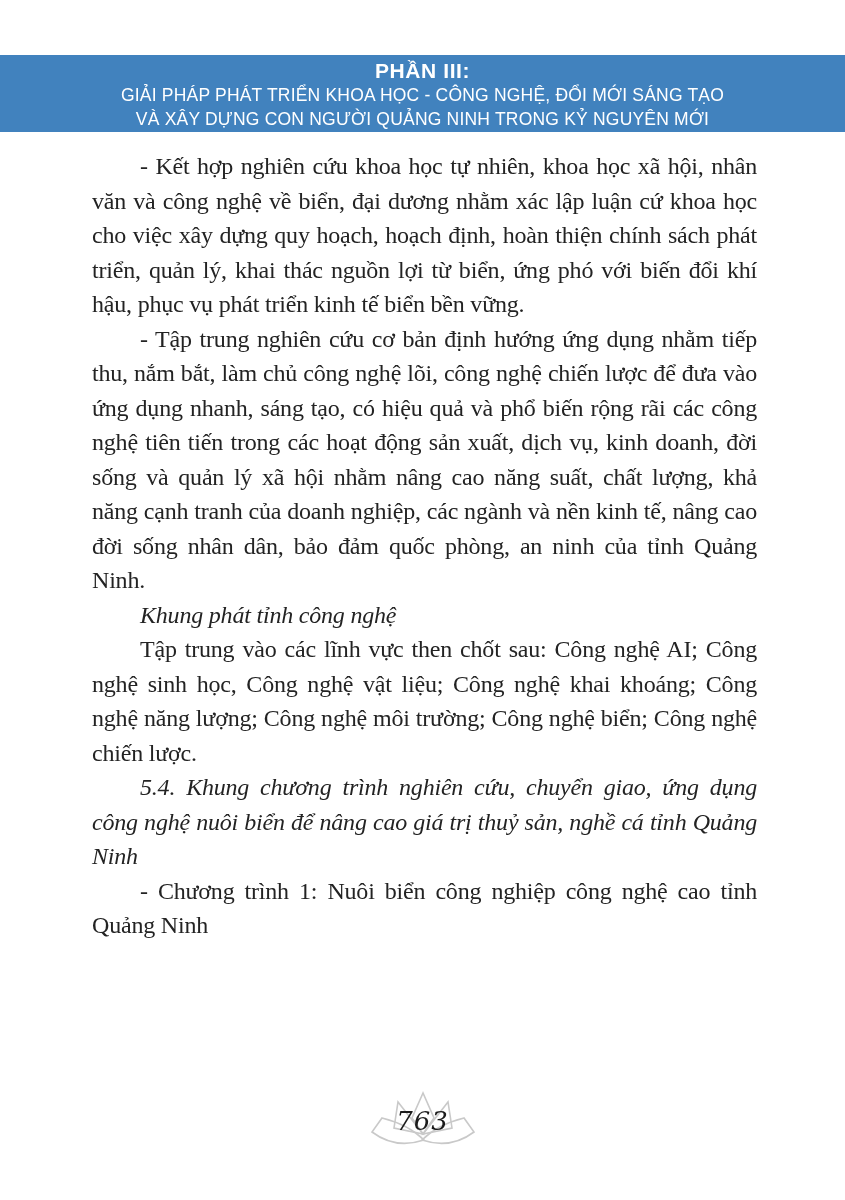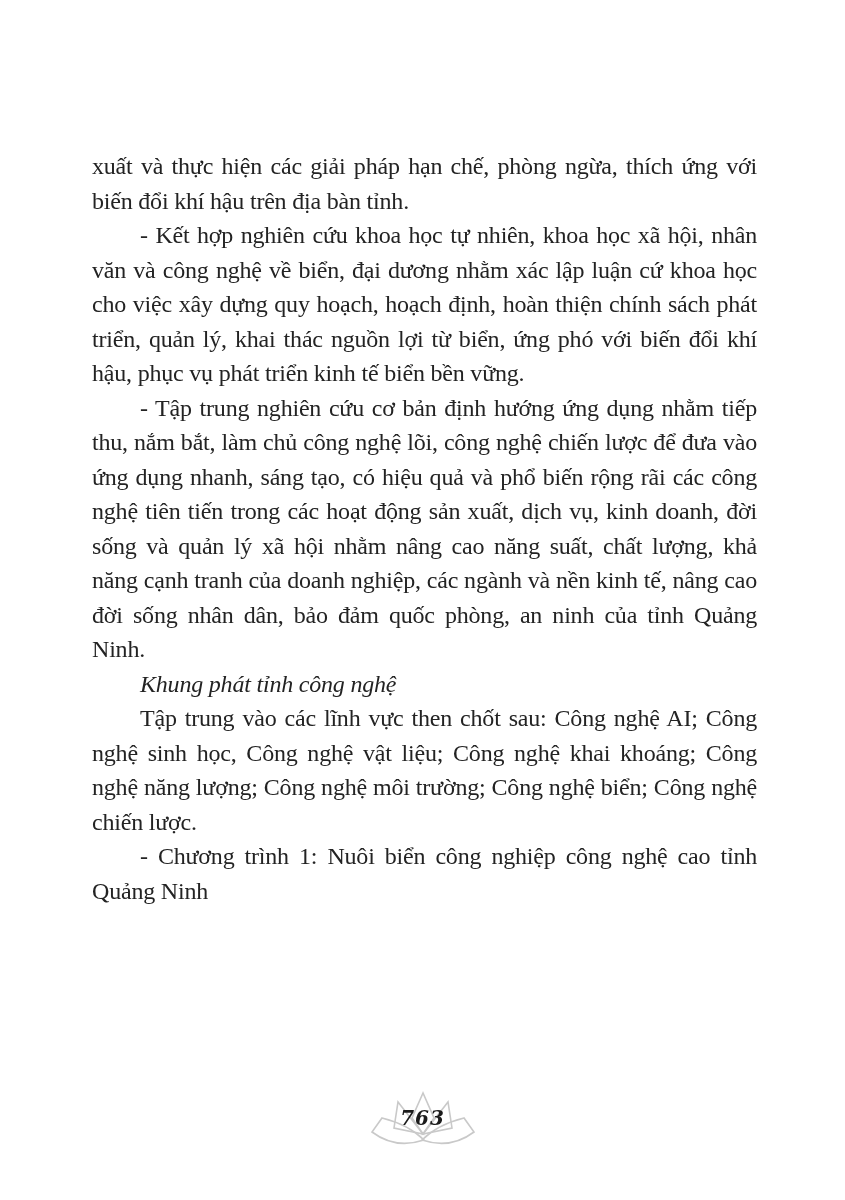--- a/index.html
+++ b/index.html
@@ -60,39 +60,44 @@
     display: flex;
     justify-content: center;
   }
   .lotus-wrap { position: relative; width: 130px; height: 66px; }
   .lotus-wrap svg { position: absolute; left: 0; top: 0; }
   .pagenum {
     position: absolute;
     left: 0; right: 0; top: 16px;
     text-align: center;
     font-family: "DejaVu Serif", serif;
-    font-size: 20px;
-    font-weight: bold;
+    font-size: 26px;
+    font-weight: normal;
     font-style: italic;
     color: #1b1b1b;
     letter-spacing: 1px;
   }
 </style>
 </head>
 <body>
 
 <div class="page">
 
+  <header class="banner">
+    <div class="part-label">PHẦN III:</div>
+    <div class="subtitle">GIẢI PHÁP PHÁT TRIỂN KHOA HỌC - CÔNG NGHỆ, ĐỔI MỚI SÁNG TẠO</div>
+    <div class="subtitle">VÀ XÂY DỰNG CON NGƯỜI QUẢNG NINH TRONG KỶ NGUYÊN MỚI</div>
+  </header>
 
   <main class="content">
-    <p class="para">xuất và thực hiện các giải pháp hạn chế, phòng ngừa, thích ứng với biến đổi khí hậu trên địa bàn tỉnh.</p>
     <p class="para indent">- Kết hợp nghiên cứu khoa học tự nhiên, khoa học xã hội, nhân văn và công nghệ về biển, đại dương nhằm xác lập luận cứ khoa học cho việc xây dựng quy hoạch, hoạch định, hoàn thiện chính sách phát triển, quản lý, khai thác nguồn lợi từ biển, ứng phó với biến đổi khí hậu, phục vụ phát triển kinh tế biển bền vững.</p>
     <p class="para indent">- Tập trung nghiên cứu cơ bản định hướng ứng dụng nhằm tiếp thu, nắm bắt, làm chủ công nghệ lõi, công nghệ chiến lược để đưa vào ứng dụng nhanh, sáng tạo, có hiệu quả và phổ biến rộng rãi các công nghệ tiên tiến trong các hoạt động sản xuất, dịch vụ, kinh doanh, đời sống và quản lý xã hội nhằm nâng cao năng suất, chất lượng, khả năng cạnh tranh của doanh nghiệp, các ngành và nền kinh tế, nâng cao đời sống nhân dân, bảo đảm quốc phòng, an ninh của tỉnh Quảng Ninh.</p>
     <p class="para indent italic">Khung phát tỉnh công nghệ</p>
     <p class="para indent">Tập trung vào các lĩnh vực then chốt sau: Công nghệ AI; Công nghệ sinh học,  Công nghệ vật liệu; Công nghệ khai khoáng; Công nghệ năng lượng; Công nghệ môi trường; Công nghệ biển; Công nghệ chiến lược.</p>
+    <p class="para indent italic">5.4. Khung chương trình nghiên cứu, chuyển giao, ứng dụng công nghệ nuôi biển để nâng cao giá trị thuỷ sản, nghề cá tỉnh Quảng Ninh</p>
     <p class="para indent">- Chương trình 1: Nuôi biển công nghiệp công nghệ cao tỉnh Quảng Ninh</p>
   </main>
 
   <footer class="pagefoot">
     <div class="lotus-wrap">
       <svg width="130" height="66" viewBox="0 0 130 66" fill="none" stroke="#c9c9c9" stroke-width="1.6" stroke-linejoin="miter">
 
         <path d="M65 3 L54 28 L65 44 L76 28 Z"></path>
 
         <path d="M65 44 L40 12 L36 38 Z"></path>

